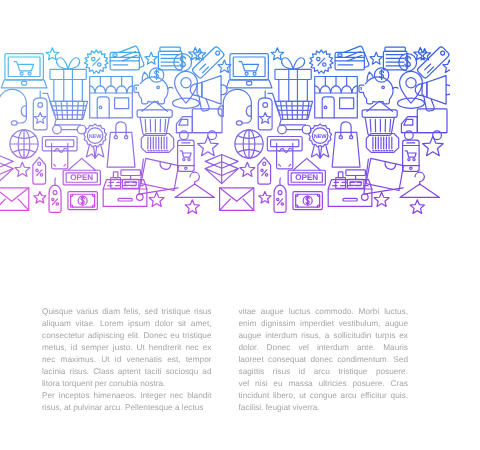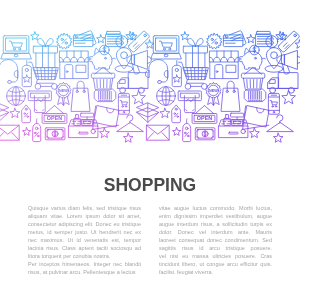--- a/index.html
+++ b/index.html
@@ -547,21 +547,20 @@
             </g>
           </g>
       </mask>
     </defs>
     <g mask="url(#inkMask)">
       <rect x="0" y="0" width="300" height="160" fill="url(#gTop)"></rect>
       <rect x="0" y="0" width="300" height="160" fill="url(#gBot)" mask="url(#fadeMask)"></rect>
     </g>
   </svg>
 
-  <div id="title">SHOPPING</div>
 
   <div class="col c1">
       <div class="ln">Quisque varius diam felis, sed tristique risus</div>
       <div class="ln">aliquam vitae. Lorem ipsum dolor sit amet,</div>
       <div class="ln">consectetur adipiscing elit. Donec eu tristique</div>
       <div class="ln">metus, id semper justo. Ut hendrerit nec ex</div>
       <div class="ln">nec maximus. Ut id venenatis est, tempor</div>
       <div class="ln">lacinia risus. Class aptent taciti sociosqu ad</div>
       <div class="ln last">litora torquent per conubia nostra.</div>
       <div class="ln">Per inceptos himenaeos. Integer nec blandit</div>

